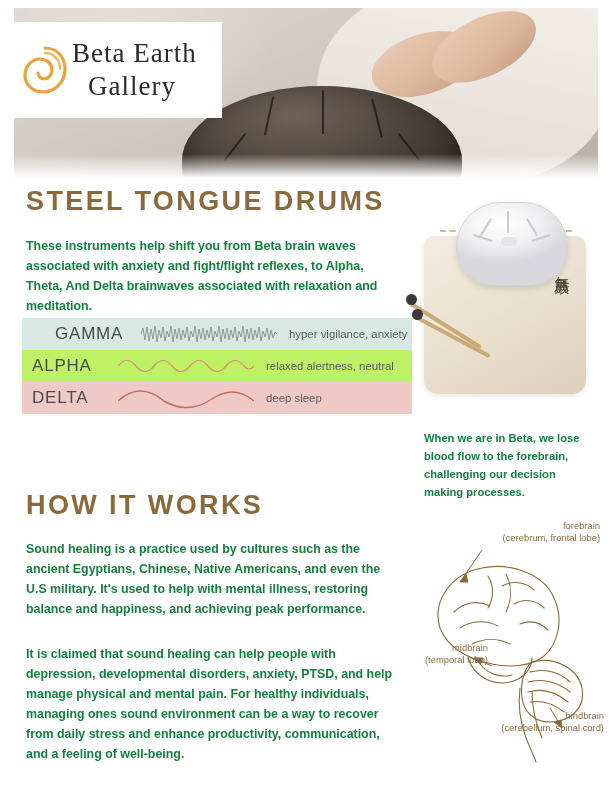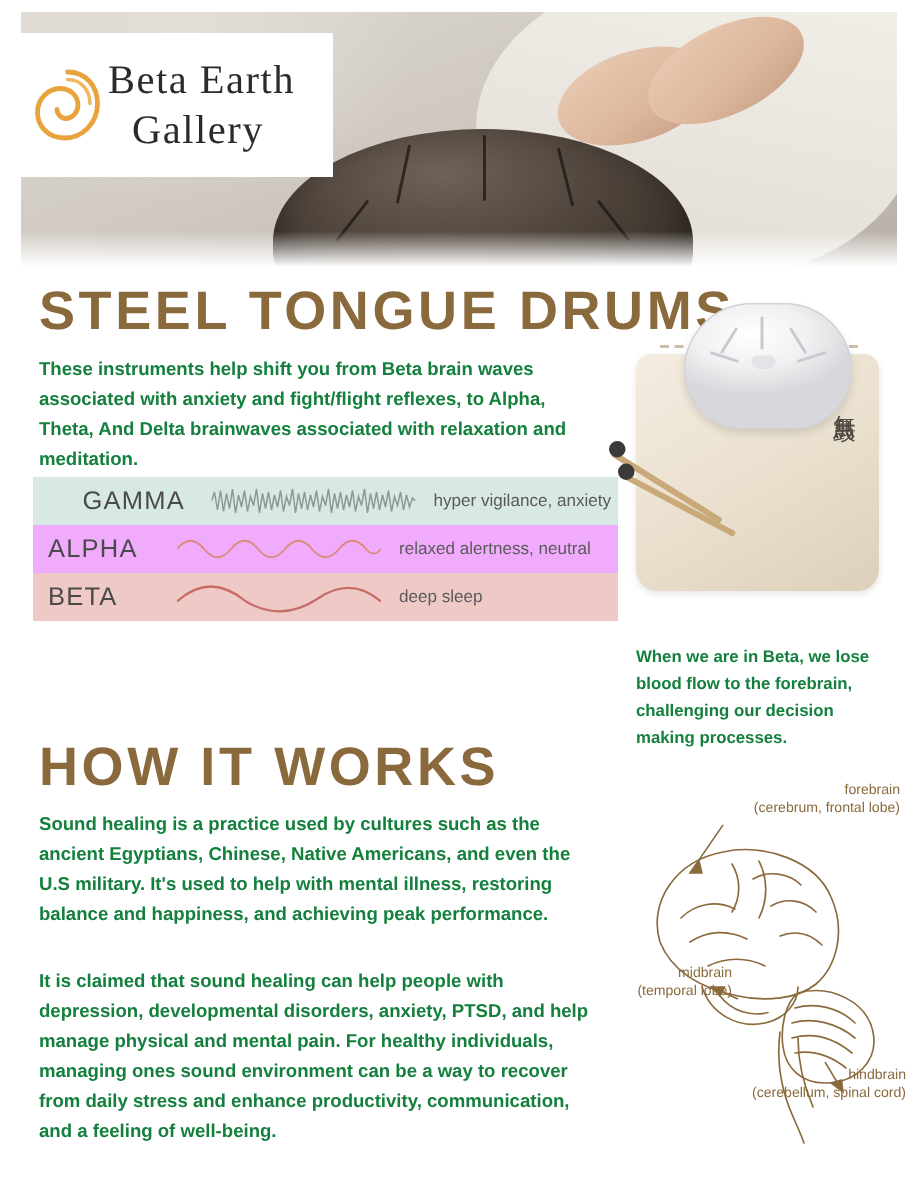--- a/index.html
+++ b/index.html
@@ -105,21 +105,21 @@
   .logo-line1 { font-size: 27px; }
   .logo-line2 { font-size: 27px; margin-top: 6px; margin-left: 16px; }
 
   
   .h1 {
     position: absolute;
     font-family: "Liberation Sans", sans-serif;
     font-weight: bold;
     color: #8a6a3c;
     letter-spacing: 2.4px;
-    font-size: 36px;
+    font-size: 27px;
   }
   #title-steel { left: 26px; top: 186px; }
   #title-how   { left: 26px; top: 490px; }
 
   
   .para {
     position: absolute;
     font-size: 12.4px;
     line-height: 20px;
     color: #15803d;
@@ -158,21 +158,21 @@
     height: 30px;
   }
   .wave-desc {
     flex: 1;
     font-size: 11.4px;
     color: #5a5a5a;
     padding-left: 12px;
   }
   .row-gamma { background: #d8e8e2; padding-left: 23px; }
   .row-beta  { background: #cfe3dc; }
-  .row-alpha { background: #f0abfc; }
+  .row-alpha { background: #bef264; }
   .row-theta { background: #f2d7d4; }
   .row-delta { background: #eec9c6; }
 
   
   .product {
     position: absolute;
     left: 404px;
     top: 196px;
     width: 196px;
     height: 212px;
@@ -322,21 +322,21 @@
   <div class="wave-row row-alpha">
     <div class="wave-name">ALPHA</div>
     <svg class="wave-graphic" viewBox="0 0 136 30" preserveAspectRatio="none">
       <path d="M0 15 Q9 4 18 15 Q27 26 36 15 Q45 4 54 15 Q63 26 72 15 Q81 4 90 15 Q99 26 108 15 Q117 4 126 15 Q131 21 136 15" fill="none" stroke="#d98b78" stroke-width="1.2"></path>
     </svg>
     <div class="wave-desc">relaxed alertness, neutral</div>
   </div>
 
 
   <div class="wave-row row-delta">
-    <div class="wave-name">BETA</div>
+    <div class="wave-name">DELTA</div>
     <svg class="wave-graphic" viewBox="0 0 136 30" preserveAspectRatio="none">
       <path d="M0 18 Q22 -2 46 18 Q70 32 94 16 Q116 1 136 18" fill="none" stroke="#c76d66" stroke-width="1.5"></path>
     </svg>
     <div class="wave-desc">deep sleep</div>
   </div>
 
 </div>
 
 <p class="para" id="beta-note">When we are in Beta, we lose blood flow to the forebrain, challenging our decision making processes.</p>
 

